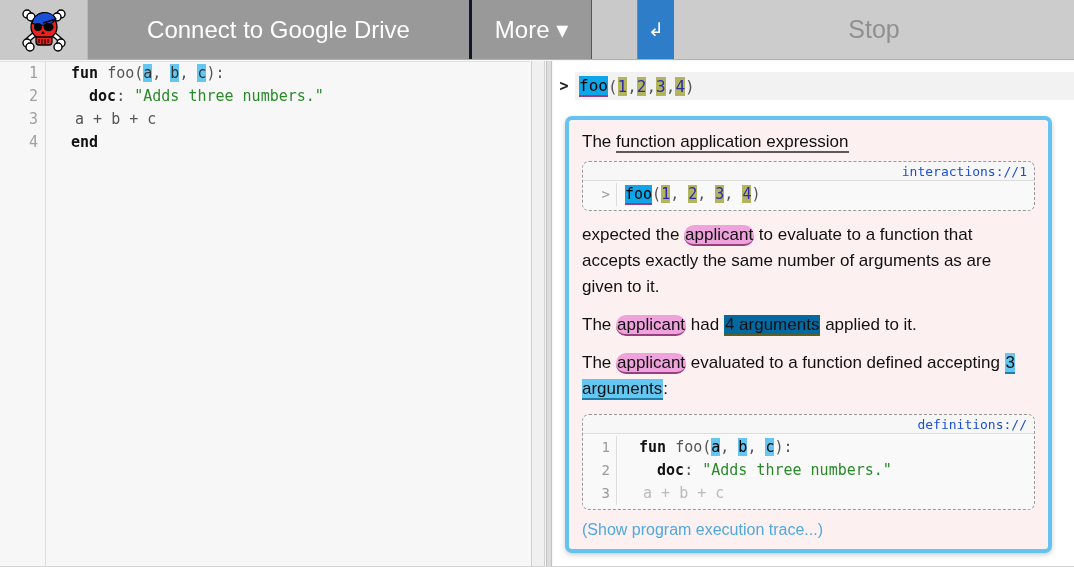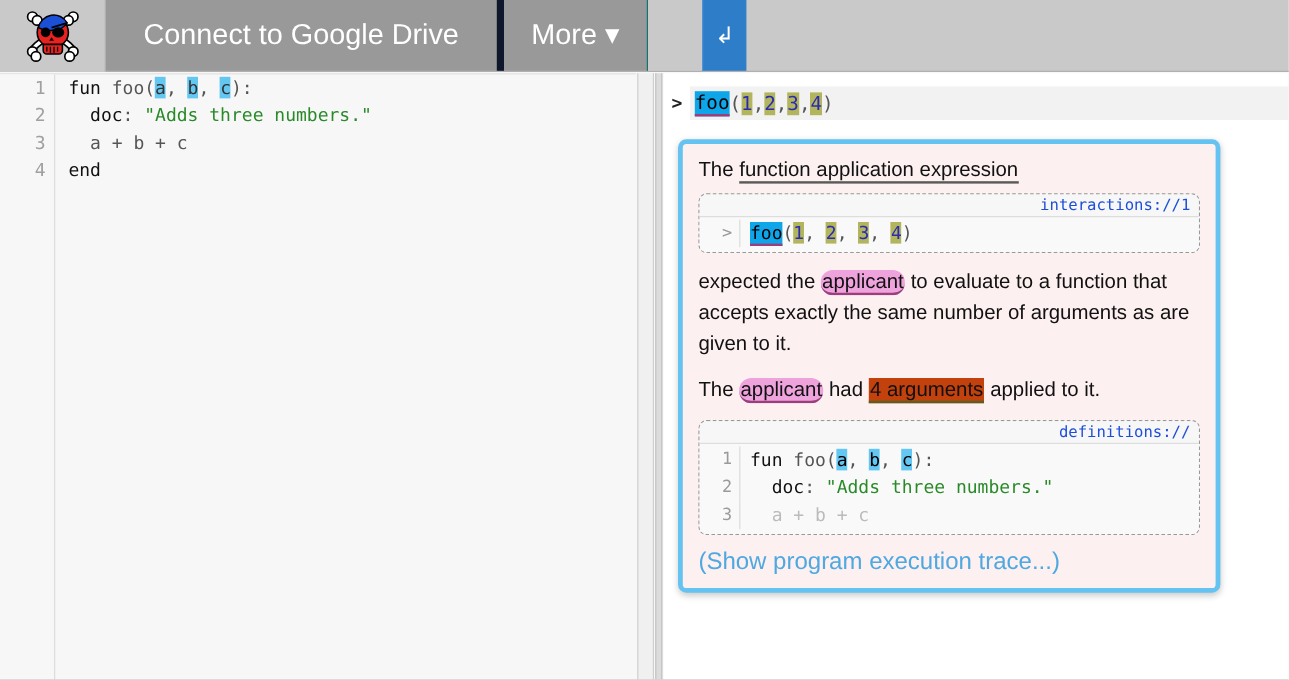--- a/index.html
+++ b/index.html
@@ -34,22 +34,22 @@
   .tb-btn {
     display: flex; align-items: center; justify-content: center;
     font-size: 24px;
     color: #ffffff;
     background: #999999;
     box-sizing: border-box;
     cursor: pointer;
     user-select: none;
   }
   .tb-drive {
-    width: 332px;
-    border-right: 6px solid #0f172a;
+    width: 384px;
+    border-right: 3px solid #0f172a;
   }
   .tb-more {
     width: 120px;
     border-right: 1px solid #0f766e;
   }
   .tb-gap {
     width: 45px;
     background: #c9c9c9;
   }
   .tb-run {
@@ -101,21 +101,21 @@
   .code-area {
     position: absolute;
     left: 47px; top: 0; right: 0; bottom: 0;
     padding-left: 10px;
     font-family: "DejaVu Sans Mono", monospace;
     font-size: 15px;
     line-height: 23px;
     color: #333333;
   }
   .code-area .cl { height: 23px; white-space: pre; }
-  .kw { color: #111111; font-weight: normal; }
+  .kw { color: #111111; font-weight: bold; margin-left: 14px; }
   .str { color: #2a8a2a; }
   .plain { color: #555555; }
   .hl-blue { background: #63c7f2; }
 
   .v-scroll {
     position: absolute;
     left: 531px; top: 61px;
     width: 14px; height: 506px;
     background: #f0f0f0;
     border-left: 1px solid #cfcfcf;
@@ -166,21 +166,21 @@
     box-sizing: border-box;
   }
   .hl-pink { background: #0ea5e9; border-bottom: 2px solid #9a3f7e; }
   .hl-olive { background: #b2b55e; }
   .num { color: #2b2bb0; }
 
   
   .error-panel {
     position: absolute;
     left: 12px; top: 55px;
-    width: 452px;
+    width: 487px;
     background: #fdf0f0;
     border: 4px solid #64c3f0;
     border-radius: 7px;
     box-sizing: border-box;
     padding: 12px 13px 10px 13px;
     box-shadow: 0 2px 5px rgba(0,0,0,0.20);
   }
   .err-head {
     font-size: 17px; color: #111111;
     margin-bottom: 9px;
@@ -221,25 +221,25 @@
   .frame-code { padding-left: 8px; }
   .dim { color: #bbbbbb; }
   .prompt-dim { color: #999999; }
 
   .err-p {
     font-size: 17px; color: #111111;
     line-height: 26px;
     margin: 0 0 12px 0;
   }
   .chip-pink { background: #efa3dc; border-bottom: 2px solid #9a3f7e; padding: 0 1px; border-radius: 10px;}
-  .chip-olive { background: #c2410c; border-bottom: 2px solid #5c5f22; padding: 0 1px; text-align: center;}
+  .chip-olive { background: #0369a1; border-bottom: 2px solid #5c5f22; padding: 0 1px; text-align: center;}
   .chip-blue { background: #63c7f2; border-bottom: 2px solid #1e7ea8; padding: 0 1px;}
 
   .trace-link {
-    font-size: 20px;
+    font-size: 16px;
     color: #4fa8e0;
     cursor: pointer;
     margin-top: 2px;
   }
   .bottom-rule {
     position: absolute; left: 0; bottom: 0;
     width: 1074px; height: 1px;
     background: #d4d4d4;
   }
 </style>
@@ -289,20 +289,23 @@
       <span>More ▾</span>
     </div>
 
     <div class="tb-gap"></div>
 
 
     <div class="tb-run-arrow">
       <span>↲</span>
     </div>
 
+    <div class="tb-btn tb-stop">
+      <span>Stop</span>
+    </div>
   </div>
 
   <div class="editor-pane">
     <div class="gutter" id="editor-gutter">
         <div class="ln">1</div>
         <div class="ln">2</div>
         <div class="ln">3</div>
         <div class="ln">4</div>
       </div>
     <div class="code-area" id="editor-code">
@@ -350,20 +353,21 @@
             <span class="frame-gutter prompt-dim">&gt;</span>
             <span class="frame-code" id="err-src-code"><span class="hl-pink">foo</span><span class="plain">(</span><span class="hl-olive num">1</span><span class="plain">, </span><span class="hl-olive num">2</span><span class="plain">, </span><span class="hl-olive num">3</span><span class="plain">, </span><span class="hl-olive num">4</span><span class="plain">)</span></span>
           </div>
         </div>
       </div>
 
       <p class="err-p"><span>expected the </span><span class="chip-pink">applicant</span><span> to evaluate to a function that accepts exactly the same number of arguments as are given to it.</span></p>
 
       <p class="err-p"><span>The </span><span class="chip-pink">applicant</span><span> had </span><span class="chip-olive">4 arguments</span><span> applied to it.</span></p>
 
+      <p class="err-p"><span>The </span><span class="chip-pink">applicant</span><span> evaluated to a function defined accepting </span><span class="chip-blue">3 arguments</span><span>:</span></p>
 
       <div class="code-frame">
         <div class="frame-label">definitions://</div>
         <div class="frame-body" id="err-def-body">
             <div class="frame-row"><span class="frame-gutter">1</span><span class="frame-code"><span class="kw">fun </span><span class="plain">foo(</span><span class="hl-blue">a</span><span class="plain">, </span><span class="hl-blue">b</span><span class="plain">, </span><span class="hl-blue">c</span><span class="plain">):</span></span></div>
             <div class="frame-row"><span class="frame-gutter">2</span><span class="frame-code"><span class="kw">  doc</span><span class="plain">: </span><span class="str">"Adds three numbers."</span></span></div>
             <div class="frame-row"><span class="frame-gutter">3</span><span class="frame-code"><span class="dim">  a + b + c</span></span></div>
           </div>
       </div>
 

